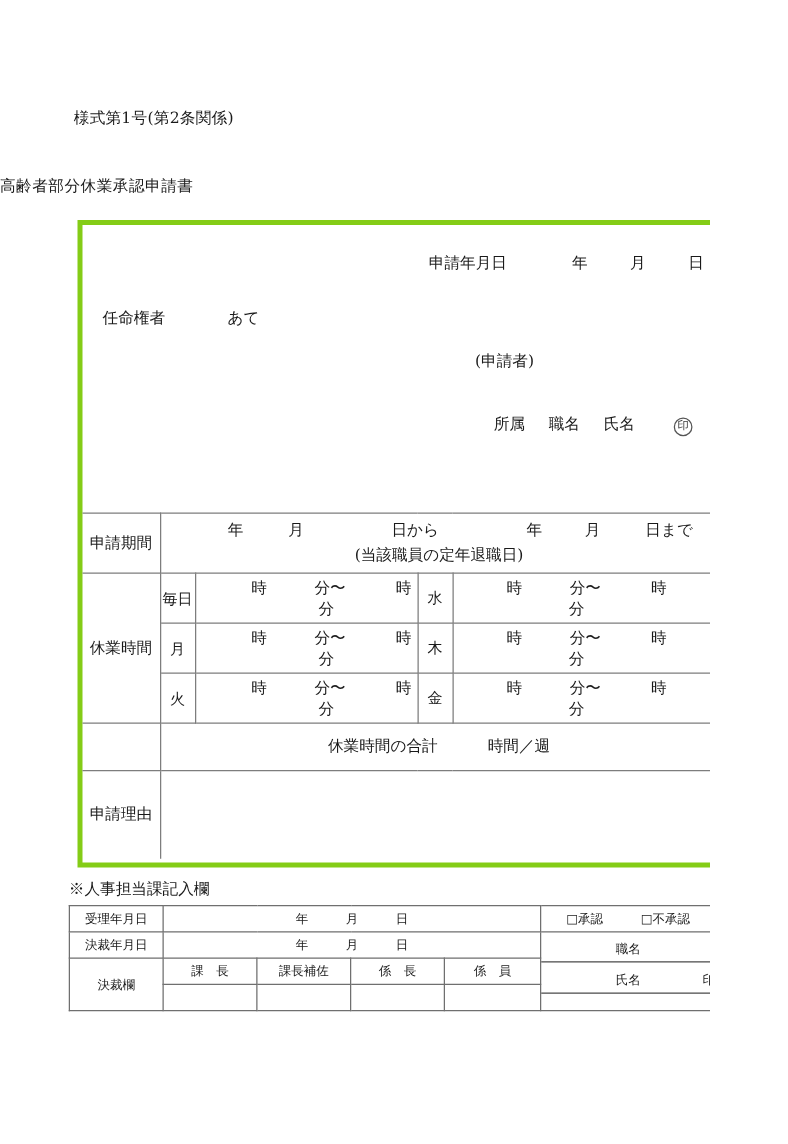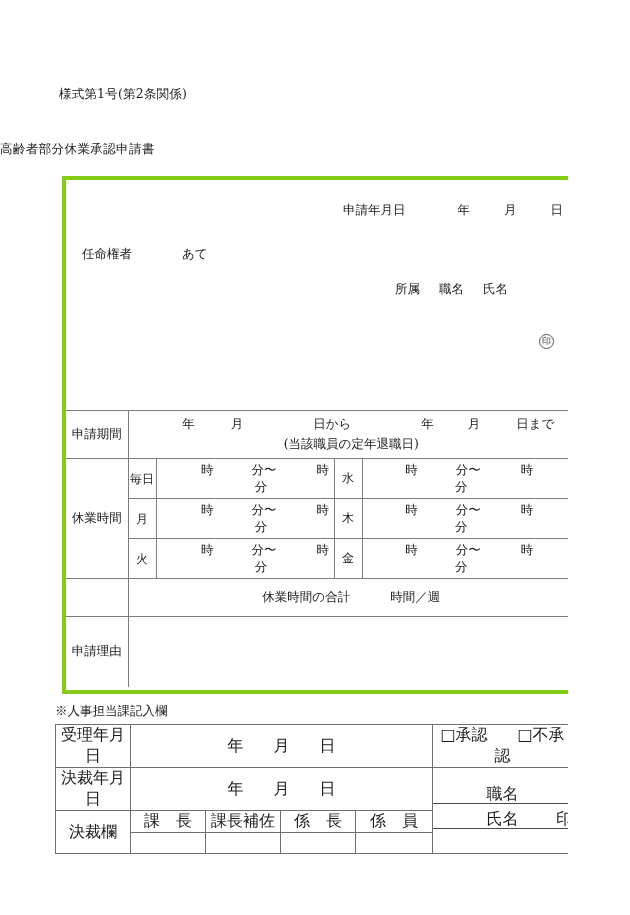--- a/index.html
+++ b/index.html
@@ -77,21 +77,21 @@
   }
   .appointer .sp { display: inline-block; width: 50px; }
 
   .applicant-block {
     position: absolute;
     left: 314px;
     top: 99px;
     font-size: 12.5px;
     line-height: 20.5px;
   }
-  .applicant-block .ind { display: inline-block; padding-left: 15px; }
+  .applicant-block .ind { display: inline-block; padding-left: 15px; margin-top: 29px; }
   .seal {
     position: absolute;
     left: 473px;
     top: 153px;
     font-size: 13px;
     line-height: 1;
   }
   .seal-glyph {
     display: inline-block;
     width: 13px;
@@ -161,21 +161,21 @@
     font-size: 12.5px;
     white-space: nowrap;
   }
   table.hr {
     position: absolute;
     left: 55px;
     top: 724px;
     width: 517px;
     border-collapse: collapse;
     table-layout: fixed;
-    font-size: 16px;
+    font-size: 10px;
   }
   table.hr td {
     border: 1px solid #6f6f6f;
     padding: 0;
     text-align: center;
     vertical-align: middle;
     height: 20px;
   }
   .hr-lab { width: 75px; }
   .hr-date .g1 { display: inline-block; width: 30px; }
@@ -221,20 +221,21 @@
 
       <div class="apply-date">
         <span>申請年月日</span><span class="gap1"></span><span>年</span><span class="gap2"></span><span>月</span><span class="gap3"></span><span>日</span>
       </div>
 
       <div class="appointer">
         <span>任命権者</span><span class="sp"></span><span>あて</span>
       </div>
 
       <div class="applicant-block">
+        <div>(申請者)</div>
         <div class="ind">所属</div>
         <div class="ind">職名</div>
         <div class="ind">氏名</div>
       </div>
 
       <div class="seal">
         <span class="seal-glyph">印</span>
       </div>
 
     </div>

